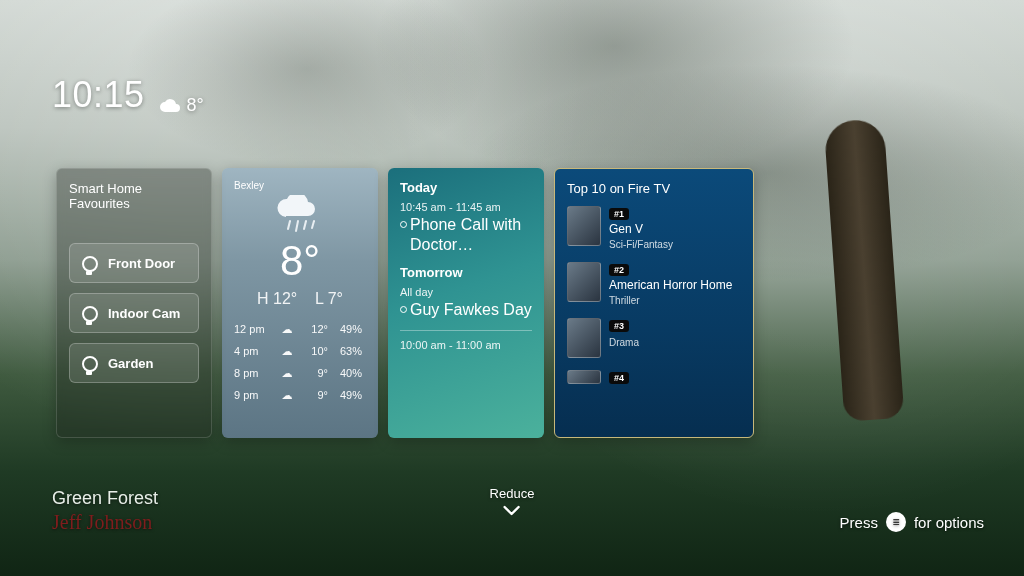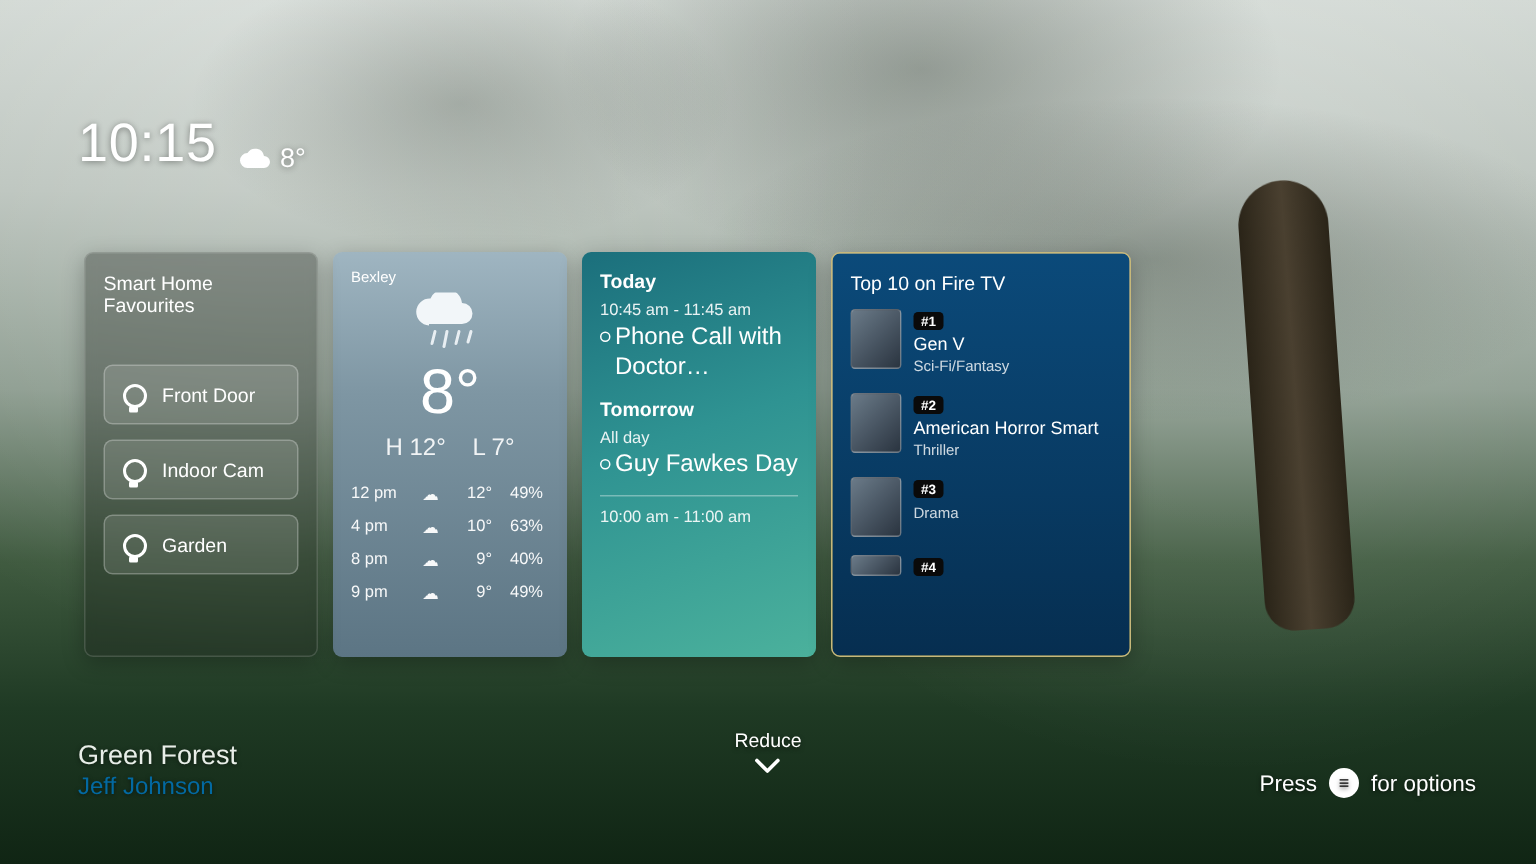--- a/index.html
+++ b/index.html
@@ -53,20 +53,21 @@
     border:1px solid rgba(255,255,255,.15);
   }
   .card.home .title { font-size:13px; font-weight:400; margin-bottom:32px; }
   .sh-item {
     display:flex; align-items:center; gap:10px;
     height:40px; padding:0 10px; margin-bottom:10px;
     border-radius:6px;
     background: rgba(255,255,255,.12);
     border:1px solid rgba(255,255,255,.25);
     font-size:13px;
+    font-weight:bold;
   }
   .cam-icon {
     width:18px;height:18px; position:relative;
   }
   .cam-icon::before{
     content:""; position:absolute; left:2px; top:2px; width:12px;height:12px;
     border:2px solid #fff; border-radius:50%;
   }
   .cam-icon::after{
     content:""; position:absolute; left:6px; bottom:-3px; width:6px; height:4px;
@@ -105,21 +106,21 @@
   .thumb { width:34px; height:40px; border-radius:3px; background:linear-gradient(135deg,#6a7a88,#2a3440); flex:none; border:1px solid rgba(255,255,255,.2);}
   .tmeta { flex:1; min-width:0; }
   .rank { display:inline-block; background:#0a0a0a; color:#fff; font-size:9px; font-weight:700; padding:1px 5px; border-radius:3px; margin-bottom:3px;}
   .tname { font-size:12px; line-height:1.15; }
   .tgenre { font-size:10px; opacity:.8; margin-top:2px; }
   
   .ambient-info {
     position:absolute; left:52px; bottom:42px; text-shadow:0 1px 3px rgba(0,0,0,.5);
   }
   .ambient-info .name { font-size:18px; font-weight:400; color:#e8eee8; }
-  .ambient-info .artist { font-size:16px; color:#0369a1; margin-top:2px; }
+  .ambient-info .artist { font-size:20px; color:#7f1d1d; margin-top:2px;font-family:Liberation Serif, serif; }
   .reduce {
     position:absolute; left:50%; transform:translateX(-50%); bottom:56px;
     text-align:center; font-size:13px; text-shadow:0 1px 3px rgba(0,0,0,.5);
   }
   .reduce .chev { margin-top:4px; }
   .options-hint {
     position:absolute; right:40px; bottom:44px; font-size:15px; font-weight:500;
     display:flex; align-items:center; gap:8px; text-shadow:0 1px 3px rgba(0,0,0,.6);margin-top:36px;
   }
   .menu-glyph {
@@ -225,21 +226,21 @@
       <div class="tmeta">
         <span class="rank">#1</span>
         <div class="tname">Gen V</div>
         <div class="tgenre">Sci-Fi/Fantasy</div>
       </div>
     </div>
     <div class="trow">
       <div class="thumb"></div>
       <div class="tmeta">
         <span class="rank">#2</span>
-        <div class="tname">American Horror Smart</div>
+        <div class="tname">American Horror Home</div>
         <div class="tgenre">Thriller</div>
       </div>
     </div>
     <div class="trow">
       <div class="thumb"></div>
       <div class="tmeta">
         <span class="rank">#3</span>
         <div class="tgenre">Drama</div>
       </div>
     </div>

